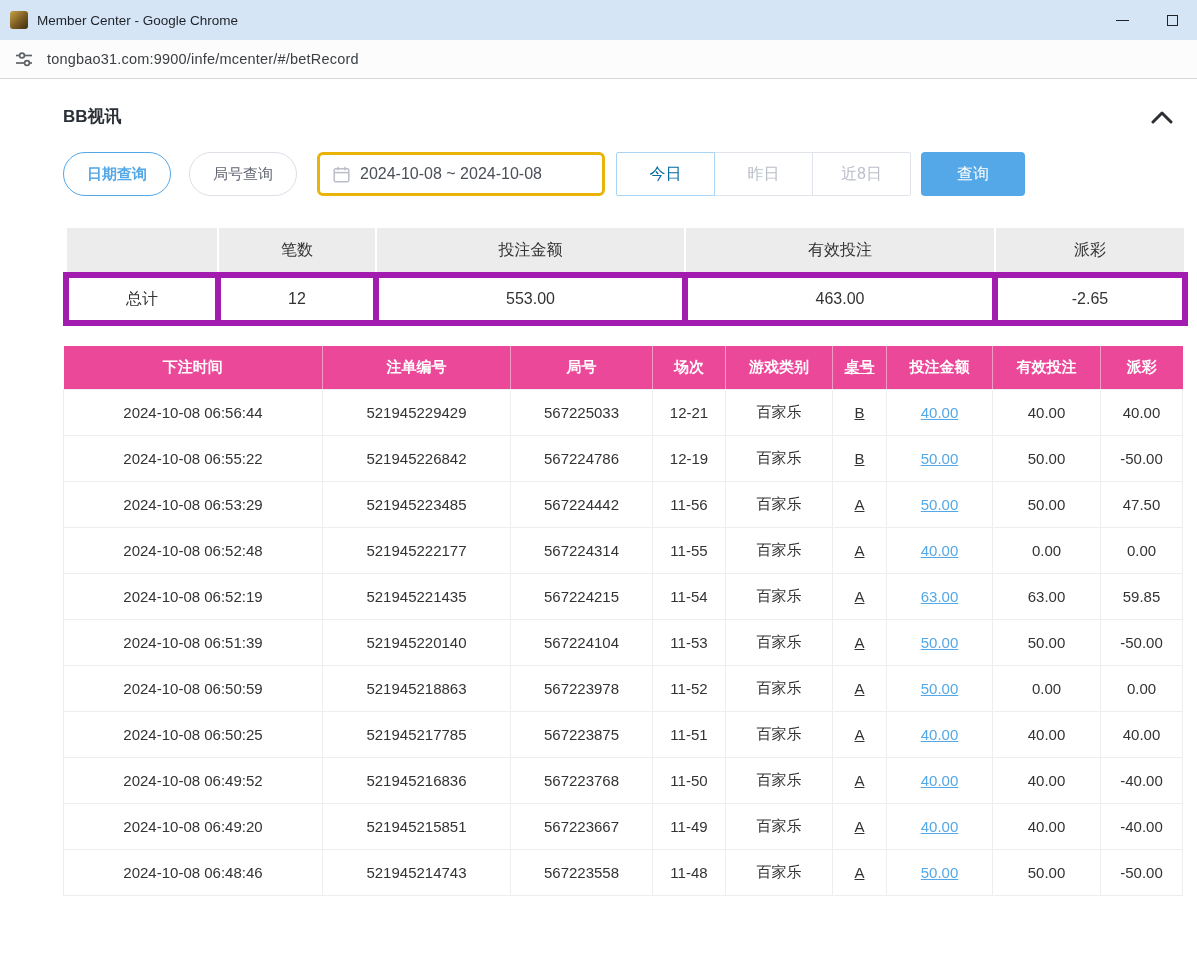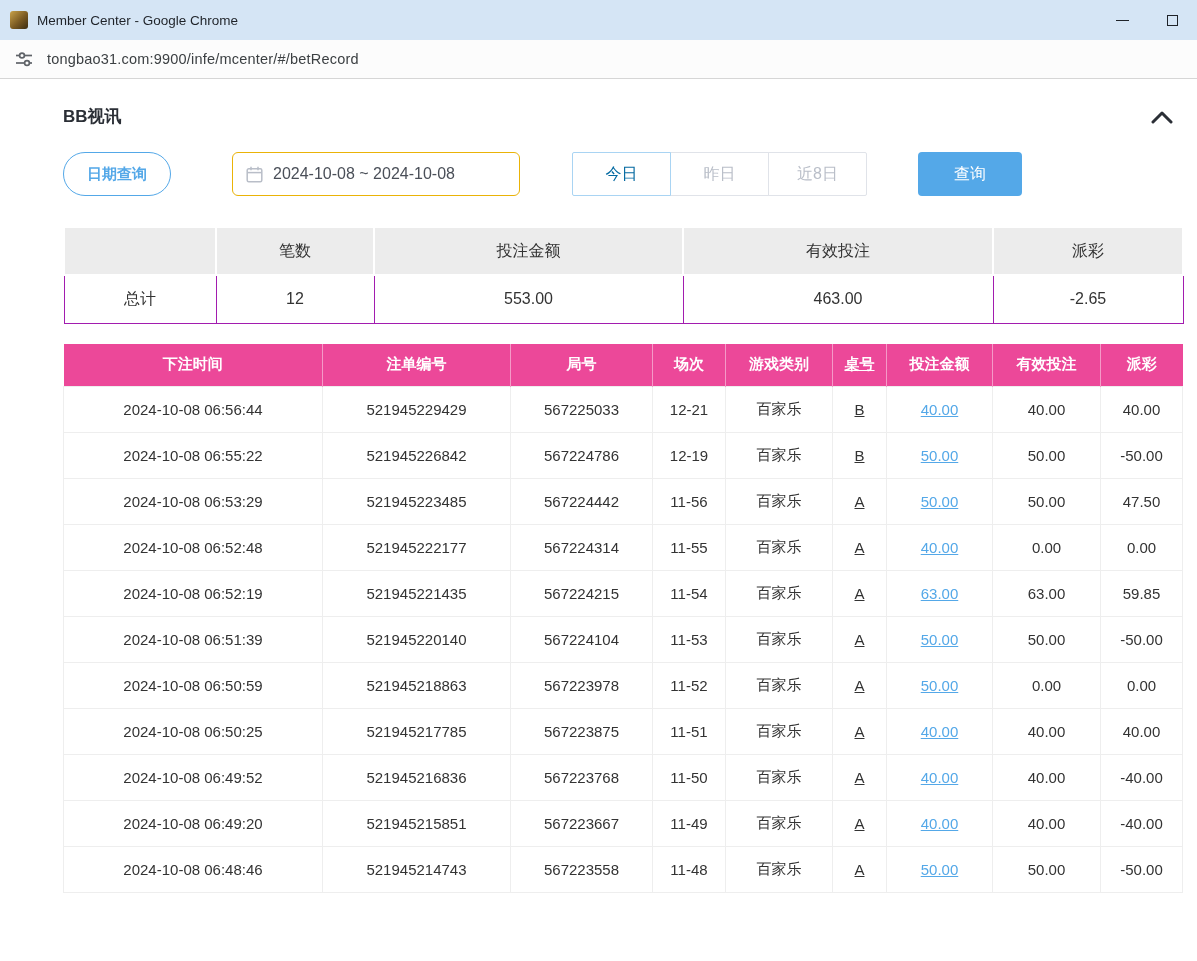--- a/index.html
+++ b/index.html
@@ -57,21 +57,20 @@
     justify-content: space-between;
     width: 1110px;
   }
   .section-title { font-size: 17px; font-weight: bold; color: #2b2f36; }
   .chevron-up { width: 22px; height: 14px; cursor: pointer; }
 
   .filter-row {
     margin-top: 24px;
     display: flex;
     align-items: center;
-    gap: 41px;
   }
   .pill {
     height: 44px;
     padding: 0 23px;
     border-radius: 22px;
     background: #fff;
     font-size: 15px;
     cursor: pointer;
     border: 1px solid #dcdfe6;
     color: #5f6470;
@@ -80,21 +79,21 @@
     border-color: #54a8e8;
     color: #54a8e8;
     font-weight: bold;
   }
   .pill + .pill { margin-left: 18px; }
 
   .date-input {
     margin-left: 20px;
     width: 288px;
     height: 44px;
-    border: 1px solid #eab308;
+    border: 3px solid #eab308;
     border-radius: 6px;
     display: flex;
     align-items: center;
     padding: 0 13px;
     cursor: pointer;
     background: #fff;
   }
   .cal-icon { width: 17px; height: 17px; flex: 0 0 auto; }
   .date-text { font-size: 16px; color: #4a4f58; margin-left: 10px; }
 
@@ -128,21 +127,21 @@
   .summary { margin-top: 30px; width: 1119px; }
   .summary th {
     background: #ececec;
     border: 2px solid #ffffff;
     height: 48px;
     font-size: 16px;
     font-weight: normal;
     color: #333;
   }
   .summary td {
-    border: 1px solid #a21caf;
+    border: 6px solid #a21caf;
     height: 48px;
     font-size: 16px;
     text-align: center;
     color: #333;
     background: #fff;
   }
   .sum-c0 { width: 152px; }
   .sum-c1 { width: 158px; }
   .sum-c2 { width: 309px; }
   .sum-c3 { width: 310px; }
@@ -211,20 +210,21 @@
 
   <div class="section-header">
     <span class="section-title">BB视讯</span>
     <svg class="chevron-up" viewBox="0 0 22 14">
       <polyline points="2,12 11,3 20,12" fill="none" stroke="#2b2f36" stroke-width="3" stroke-linecap="round" stroke-linejoin="round"></polyline>
     </svg>
   </div>
 
   <div class="filter-row">
     <button class="pill active">日期查询</button>
+    <button class="pill">局号查询</button>
 
     <div class="date-input">
       <svg class="cal-icon" viewBox="0 0 17 17">
         <rect x="1.2" y="2.8" width="14.6" height="13" rx="1.5" fill="none" stroke="#b9bec8" stroke-width="1.5"></rect>
         <line x1="1.2" y1="6.6" x2="15.8" y2="6.6" stroke="#b9bec8" stroke-width="1.5"></line>
         <line x1="5" y1="0.8" x2="5" y2="4.2" stroke="#b9bec8" stroke-width="1.5"></line>
         <line x1="12" y1="0.8" x2="12" y2="4.2" stroke="#b9bec8" stroke-width="1.5"></line>
       </svg>
       <span class="date-text">2024-10-08 ~ 2024-10-08</span>
     </div>

